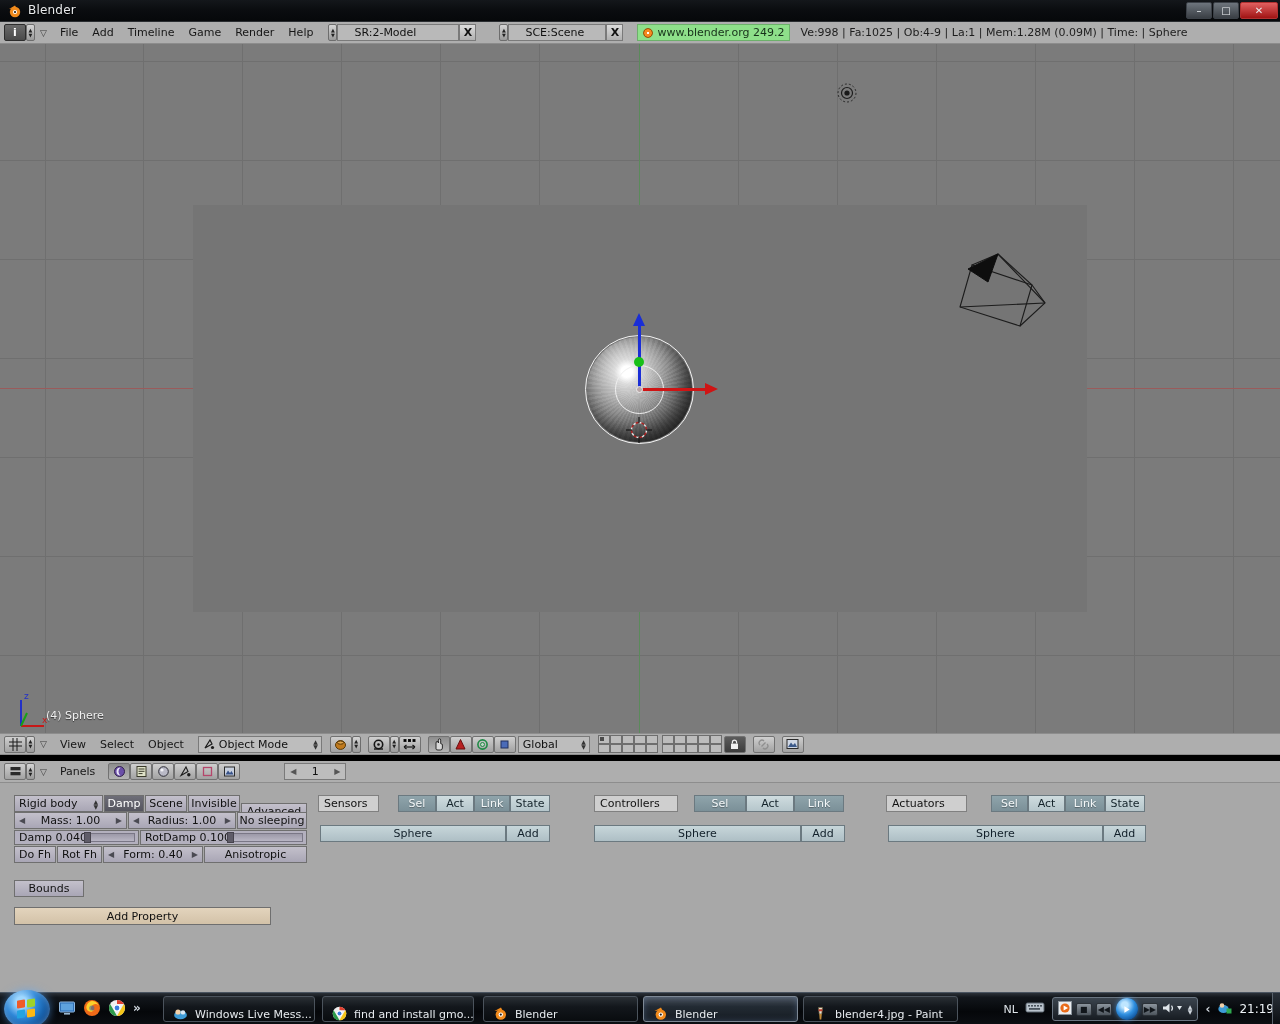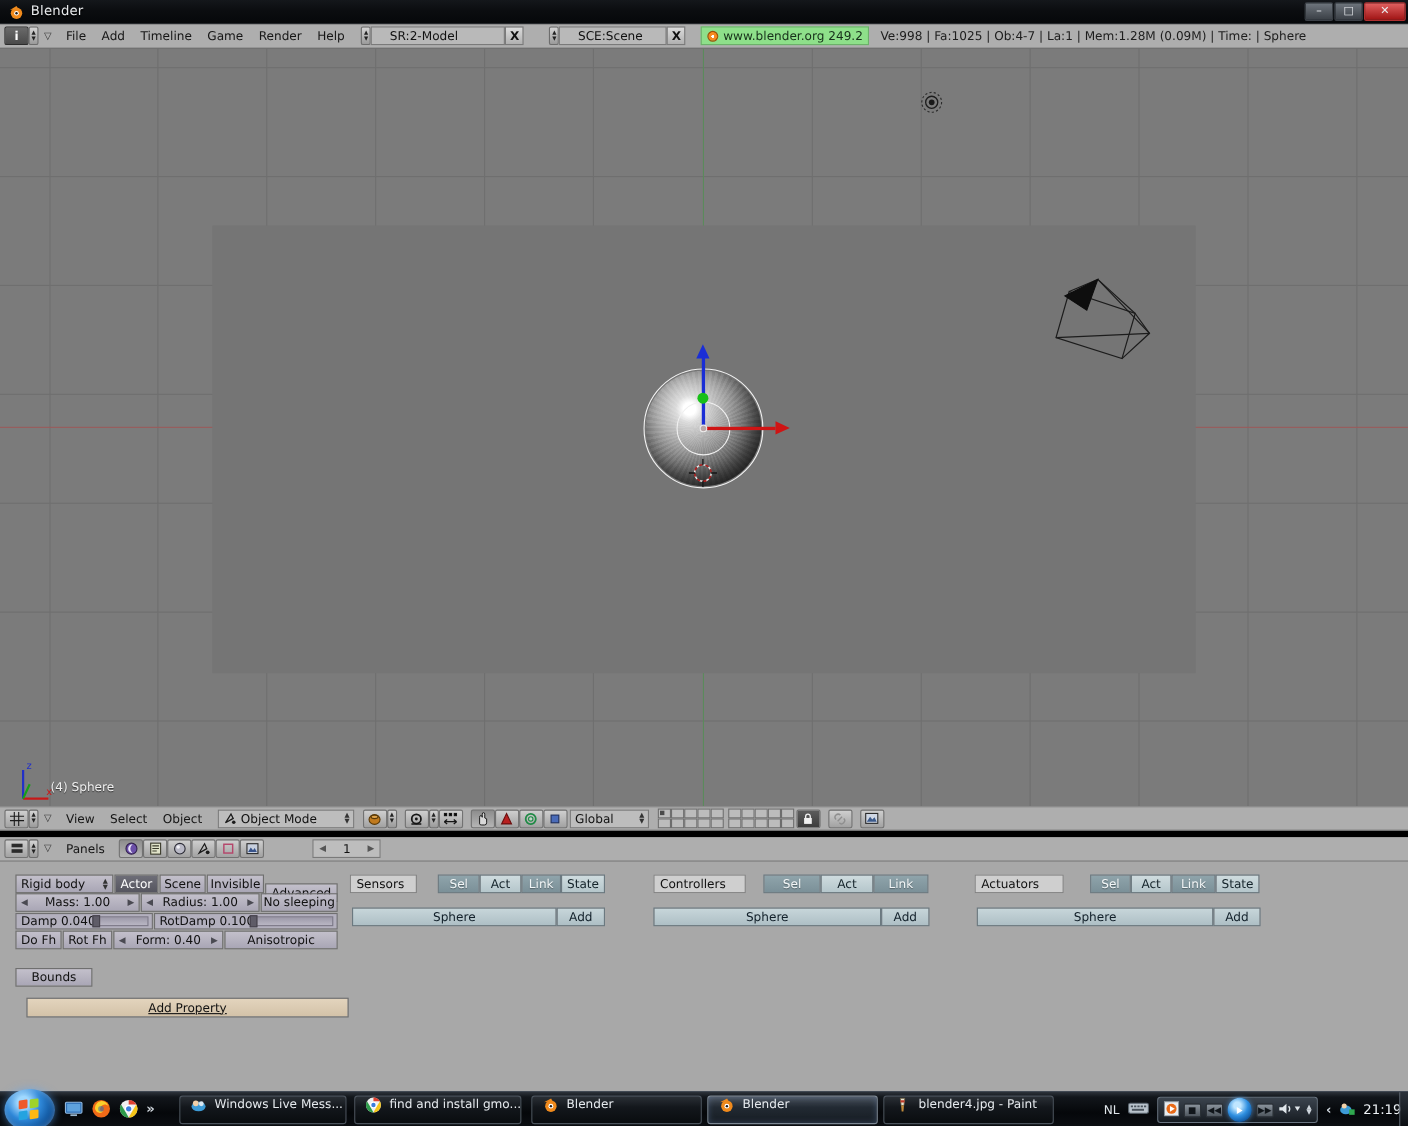--- a/index.html
+++ b/index.html
@@ -299,21 +299,21 @@
   .orb-flag i {
     position: absolute; width: 8px; height: 8px; display: block; border-radius: 1px;
   }
   .ql { position: absolute; top: 6px; display: flex; align-items: center; gap: 7px; }
   .ql-ico { width: 18px; height: 18px; }
   .chev { color: #cfd6dd; font-size: 12px; font-weight: bold; }
   .task {
     position: absolute; top: 3px; height: 26px;
     background: linear-gradient(180deg,#2a2f35 0%, #13171c 40%, #090c0f 100%);
     border: 1px solid #4b535c; border-radius: 3px;
-    display: flex; align-items: flex-start; gap: 7px; padding: 0 9px;
+    display: flex; align-items: flex-end; gap: 7px; padding: 0 9px;
     color: #e6eaee; font-size: 11px; white-space: nowrap; overflow: hidden;
   }
   .task.active {
     background: linear-gradient(180deg,#4a525c 0%, #222a33 40%, #161c22 100%);
     border-color: #7d8894;
     box-shadow: inset 0 0 6px rgba(150,190,255,.25);
   }
   .task .tico { width: 15px; height: 15px; flex: none; }
   .tray {
     position: absolute; right: 0; top: 0; height: 32px;
@@ -402,21 +402,21 @@
         <span class="fval">SCE:Scene</span>
       </div>
       <div class="xbtn">X</div>
     </div>
 
     <div class="url-badge" style="margin-left:14px;">
       <span class="blend-dot"></span>
       <span>www.blender.org 249.2</span>
     </div>
 
-    <span class="statstext">Ve:998 | Fa:1025 | Ob:4-7 | La:1  | Mem:1.28M (0.09M)  | Time: | Sphere</span>
+    <span class="statstext">Ve:998 | Fa:1025 | Ob:4-9 | La:1  | Mem:1.28M (0.09M)  | Time: | Sphere</span>
   </div>
 
   <div class="viewport">
     <div class="grid-lines">
 
       <div class="gl-v" style="left:45px"></div>
       <div class="gl-v" style="left:143px"></div>
       <div class="gl-v" style="left:242px"></div>
       <div class="gl-v" style="left:341px"></div>
       <div class="gl-v" style="left:440px"></div>
@@ -711,21 +711,21 @@
 
   <div class="panel-area">
 
     <div class="blk numfield" style="left:14px; top:12px; width:89px;">
       <span class="nv" style="text-align:left">Rigid body</span>
       <span class="dd-arrows">
           <span>▲</span>
           <span>▼</span>
         </span>
     </div>
-    <div class="blk active" style="left:104px; top:12px; width:40px;">Actor</div>
+    <div class="blk active" style="left:104px; top:12px; width:40px;">Damp</div>
     <div class="blk" style="left:145px; top:12px; width:42px;">Scene</div>
     <div class="blk" style="left:188px; top:12px; width:52px;">Invisible</div>
     <div class="blk" style="left:241px; top:20px; width:66px;">Advanced</div>
 
     <div class="blk numfield" style="left:14px; top:29px; width:113px;">
       <span class="ar">◀</span>
       <span class="nv">Mass: 1.00</span>
       <span class="ar">▶</span>
     </div>
     <div class="blk numfield" style="left:128px; top:29px; width:108px;">
@@ -749,21 +749,21 @@
     <div class="blk" style="left:14px; top:63px; width:42px;">Do Fh</div>
     <div class="blk" style="left:57px; top:63px; width:45px;">Rot Fh</div>
     <div class="blk numfield" style="left:103px; top:63px; width:100px;">
       <span class="ar">◀</span>
       <span class="nv">Form: 0.40</span>
       <span class="ar">▶</span>
     </div>
     <div class="blk" style="left:204px; top:63px; width:103px;">Anisotropic</div>
 
     <div class="blk" style="left:14px; top:97px; width:70px;">Bounds</div>
-    <div class="blk tan" style="left:24px; top:124px; width:293px; height:18px;text-decoration:underline;">Add Property</div>
+    <div class="blk tan" style="left:14px; top:124px; width:257px; height:18px;">Add Property</div>
 
     <div class="lp-title" style="left:318px; top:12px; width:61px;">Sensors</div>
     <div class="lp-btn" style="left:398px; top:12px; width:38px;">Sel</div>
     <div class="lp-btn up" style="left:436px; top:12px; width:38px;">Act</div>
     <div class="lp-btn" style="left:474px; top:12px; width:36px;">Link</div>
     <div class="lp-btn up" style="left:510px; top:12px; width:40px;">State</div>
     <div class="lp-row" style="left:320px; top:42px; width:186px;">Sphere</div>
     <div class="lp-add" style="left:506px; top:42px; width:44px;">Add</div>
 
     <div class="lp-title" style="left:594px; top:12px; width:84px;">Controllers</div>

